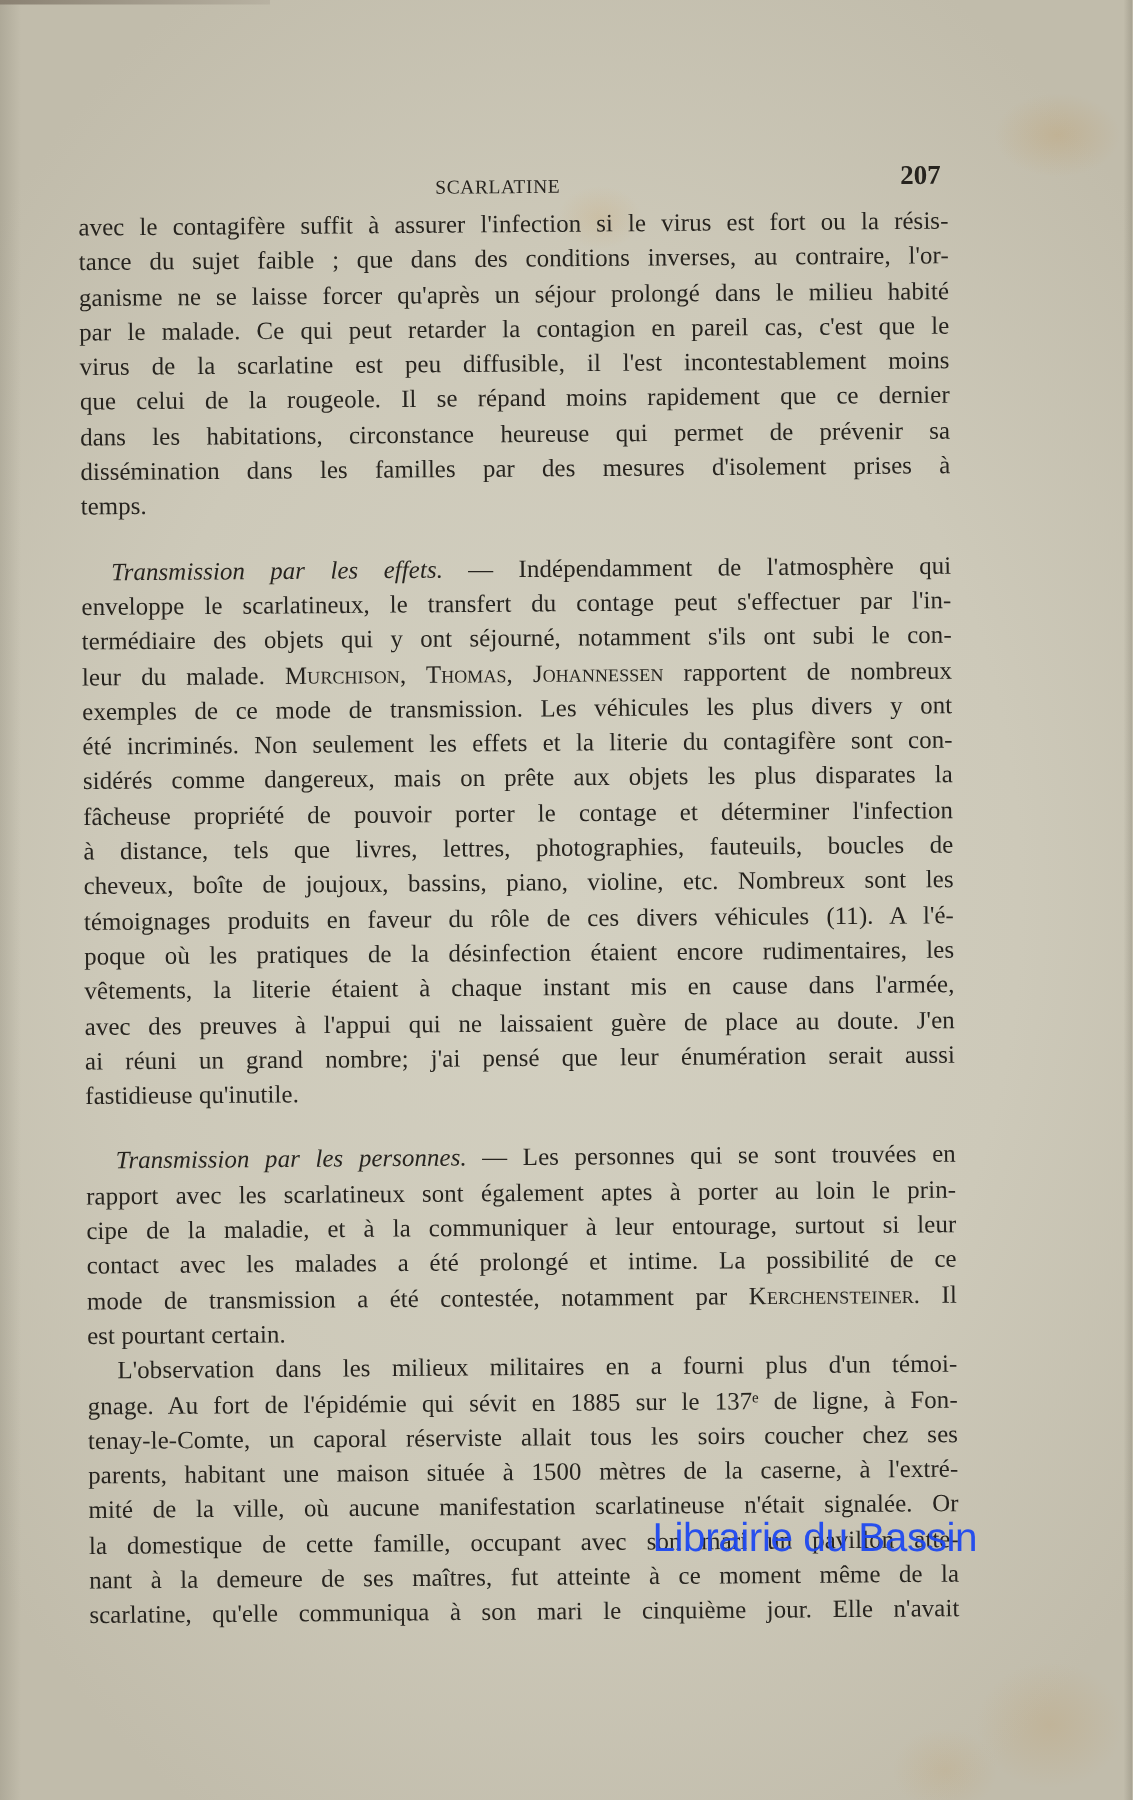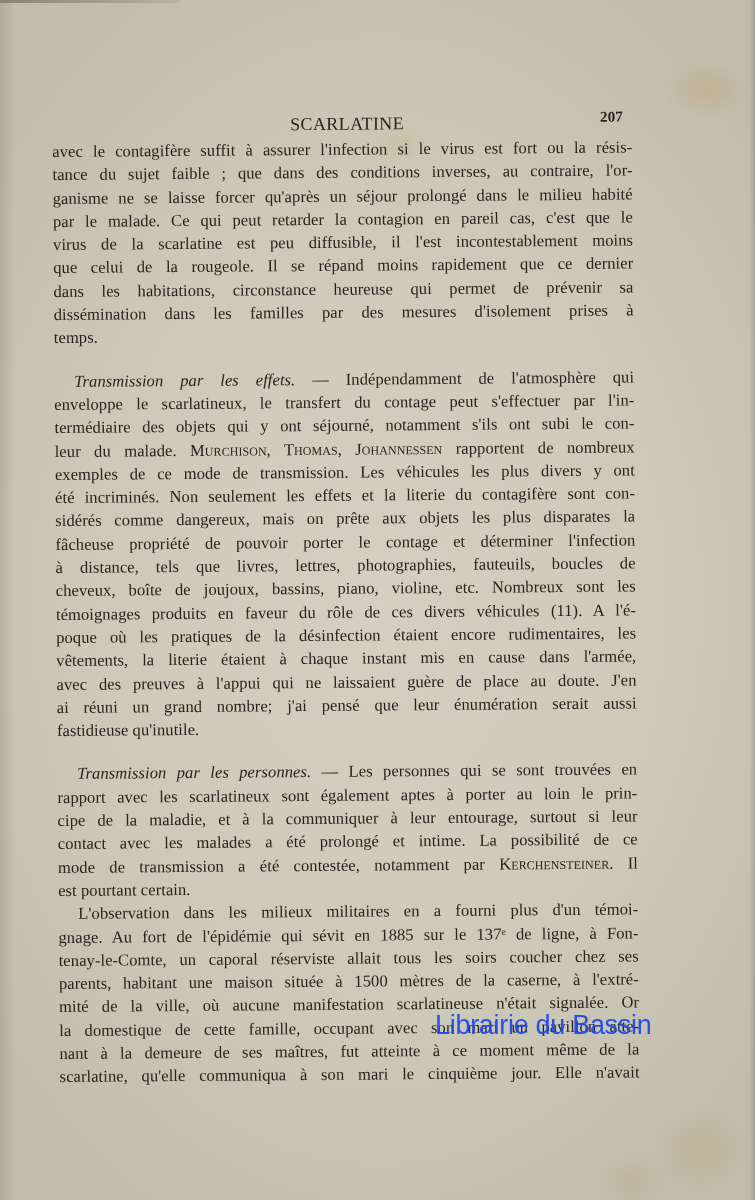--- a/index.html
+++ b/index.html
@@ -54,28 +54,28 @@
     }
     .running-head {
       position: relative;
       height: 24px;
       margin-bottom: 4px;
     }
     .running-title {
       position: absolute;
       left: 238px;
       top: 3px;
-      font-size: 18px;
+      font-size: 13px;
       letter-spacing: 0.4px;
     }
     .page-number {
       position: absolute;
       left: 548px;
       top: -2px;
-      font-size: 15px;
+      font-size: 18px;
       font-weight: bold;
     }
     .line {
       display: block;
       white-space: nowrap;
       text-align: justify;
       text-align-last: justify;
       height: 23.3px;
     }
     .line.last {

